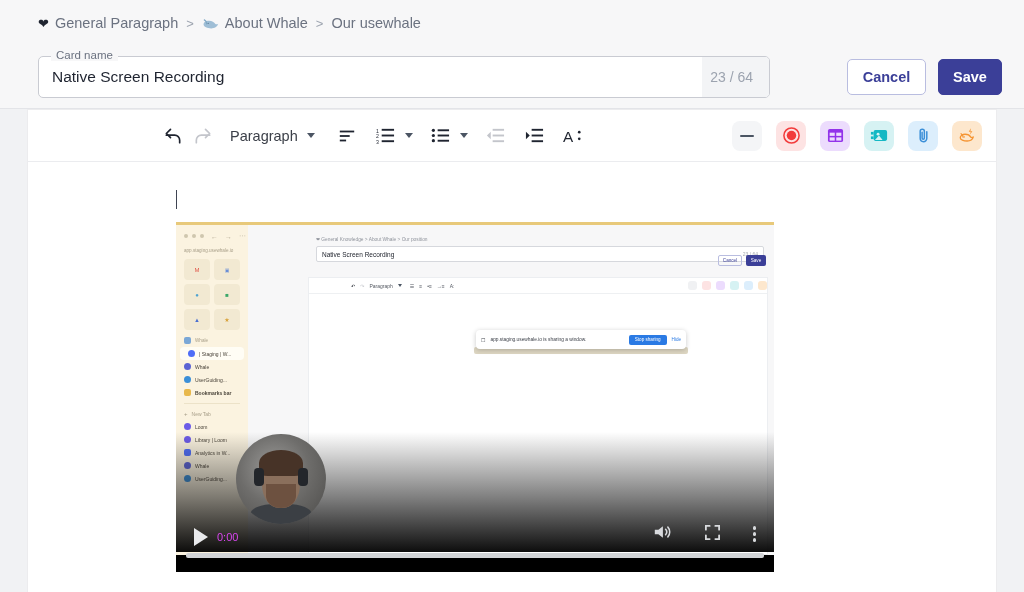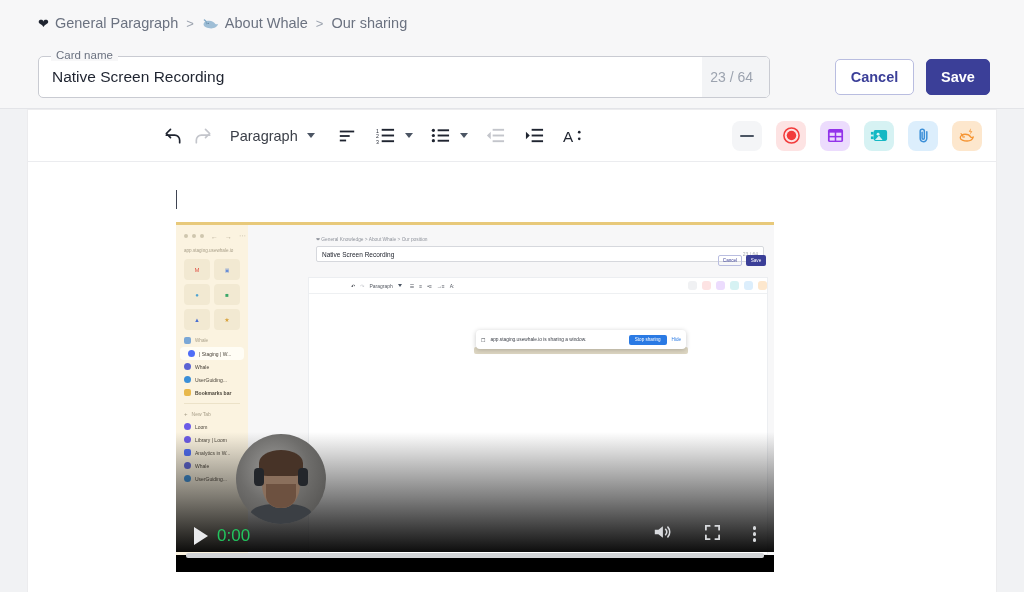--- a/index.html
+++ b/index.html
@@ -25,21 +25,21 @@
   }
   .crumb-sep { font-size: 13px; color: #9ca3af; padding: 0 1px; }
   .heart-icon { font-size: 13px; color: #1f2430; line-height: 1; }
   .whale-icon { display: inline-block; width: 17px; height: 14px; }
 
   
   .namebar {
     height: 63px;
     background: #f7f7f8;
     display: flex; align-items: center;
-    padding: 0 34px 0 38px;
+    padding: 0 22px 0 38px;
     border-bottom: 1px solid #e3e4e8;
     position: relative;
   }
   .field-wrap {
     position: relative;
     width: 732px; height: 42px;
     border: 1px solid #c9cbd2;
     border-radius: 5px;
     background: #fff;
     display: flex; align-items: center;
@@ -258,21 +258,21 @@
   .play-row {
     position: absolute; left: 18px; bottom: 26px;
     display: flex; align-items: center; gap: 9px;
   }
   .play-tri {
     width: 0; height: 0;
     border-left: 14px solid #e9eaec;
     border-top: 9px solid transparent;
     border-bottom: 9px solid transparent;
   }
-  .vtime { font-size: 17px; color: #22c55e; }
+  .vtime { font-size: 11px; color: #d946ef; }
   .rctls {
     position: absolute; right: 18px; bottom: 27px;
     display: flex; align-items: center; gap: 32px;
   }
   .kebab { display: flex; flex-direction: column; gap: 2.5px; }
   .kebab i { width: 3.5px; height: 3.5px; border-radius: 50%; background: #d8dadd; display: block; }
   .progress {
     position: absolute; left: 10px; right: 10px; bottom: 14px;
     height: 5px; background: #d2d4d7; border-radius: 2px;
   }
@@ -291,21 +291,21 @@
       <svg viewBox="0 0 22 18" width="17" height="14">
         <path d="M2 11c0-3 3-5 7-5 4 0 7 2 8 4 1 1 3 1 4 0-1 4-5 6-9 6-5 0-10-2-10-5z" fill="#9fbed6"></path>
         <path d="M3 5c2 1 3 3 3 5" stroke="#7fa7c4" stroke-width="1.6" fill="none" stroke-linecap="round"></path>
         <circle cx="8" cy="9.5" r="0.9" fill="#5d7f99"></circle>
       </svg>
     </span>
     <span>About Whale</span>
   </span>
   <span class="crumb-sep">&gt;</span>
   <span class="crumb">
-    <span>Our sharing</span>
+    <span>Our usewhale</span>
   </span>
 </div>
 
 <div class="namebar">
   <div class="field-wrap">
     <span class="field-legend">Card name</span>
     <input class="field-value" value="Native Screen Recording" placeholder="Card name" style="">
     <span class="field-count">23 / 64</span>
   </div>
   <div class="hdr-actions">

